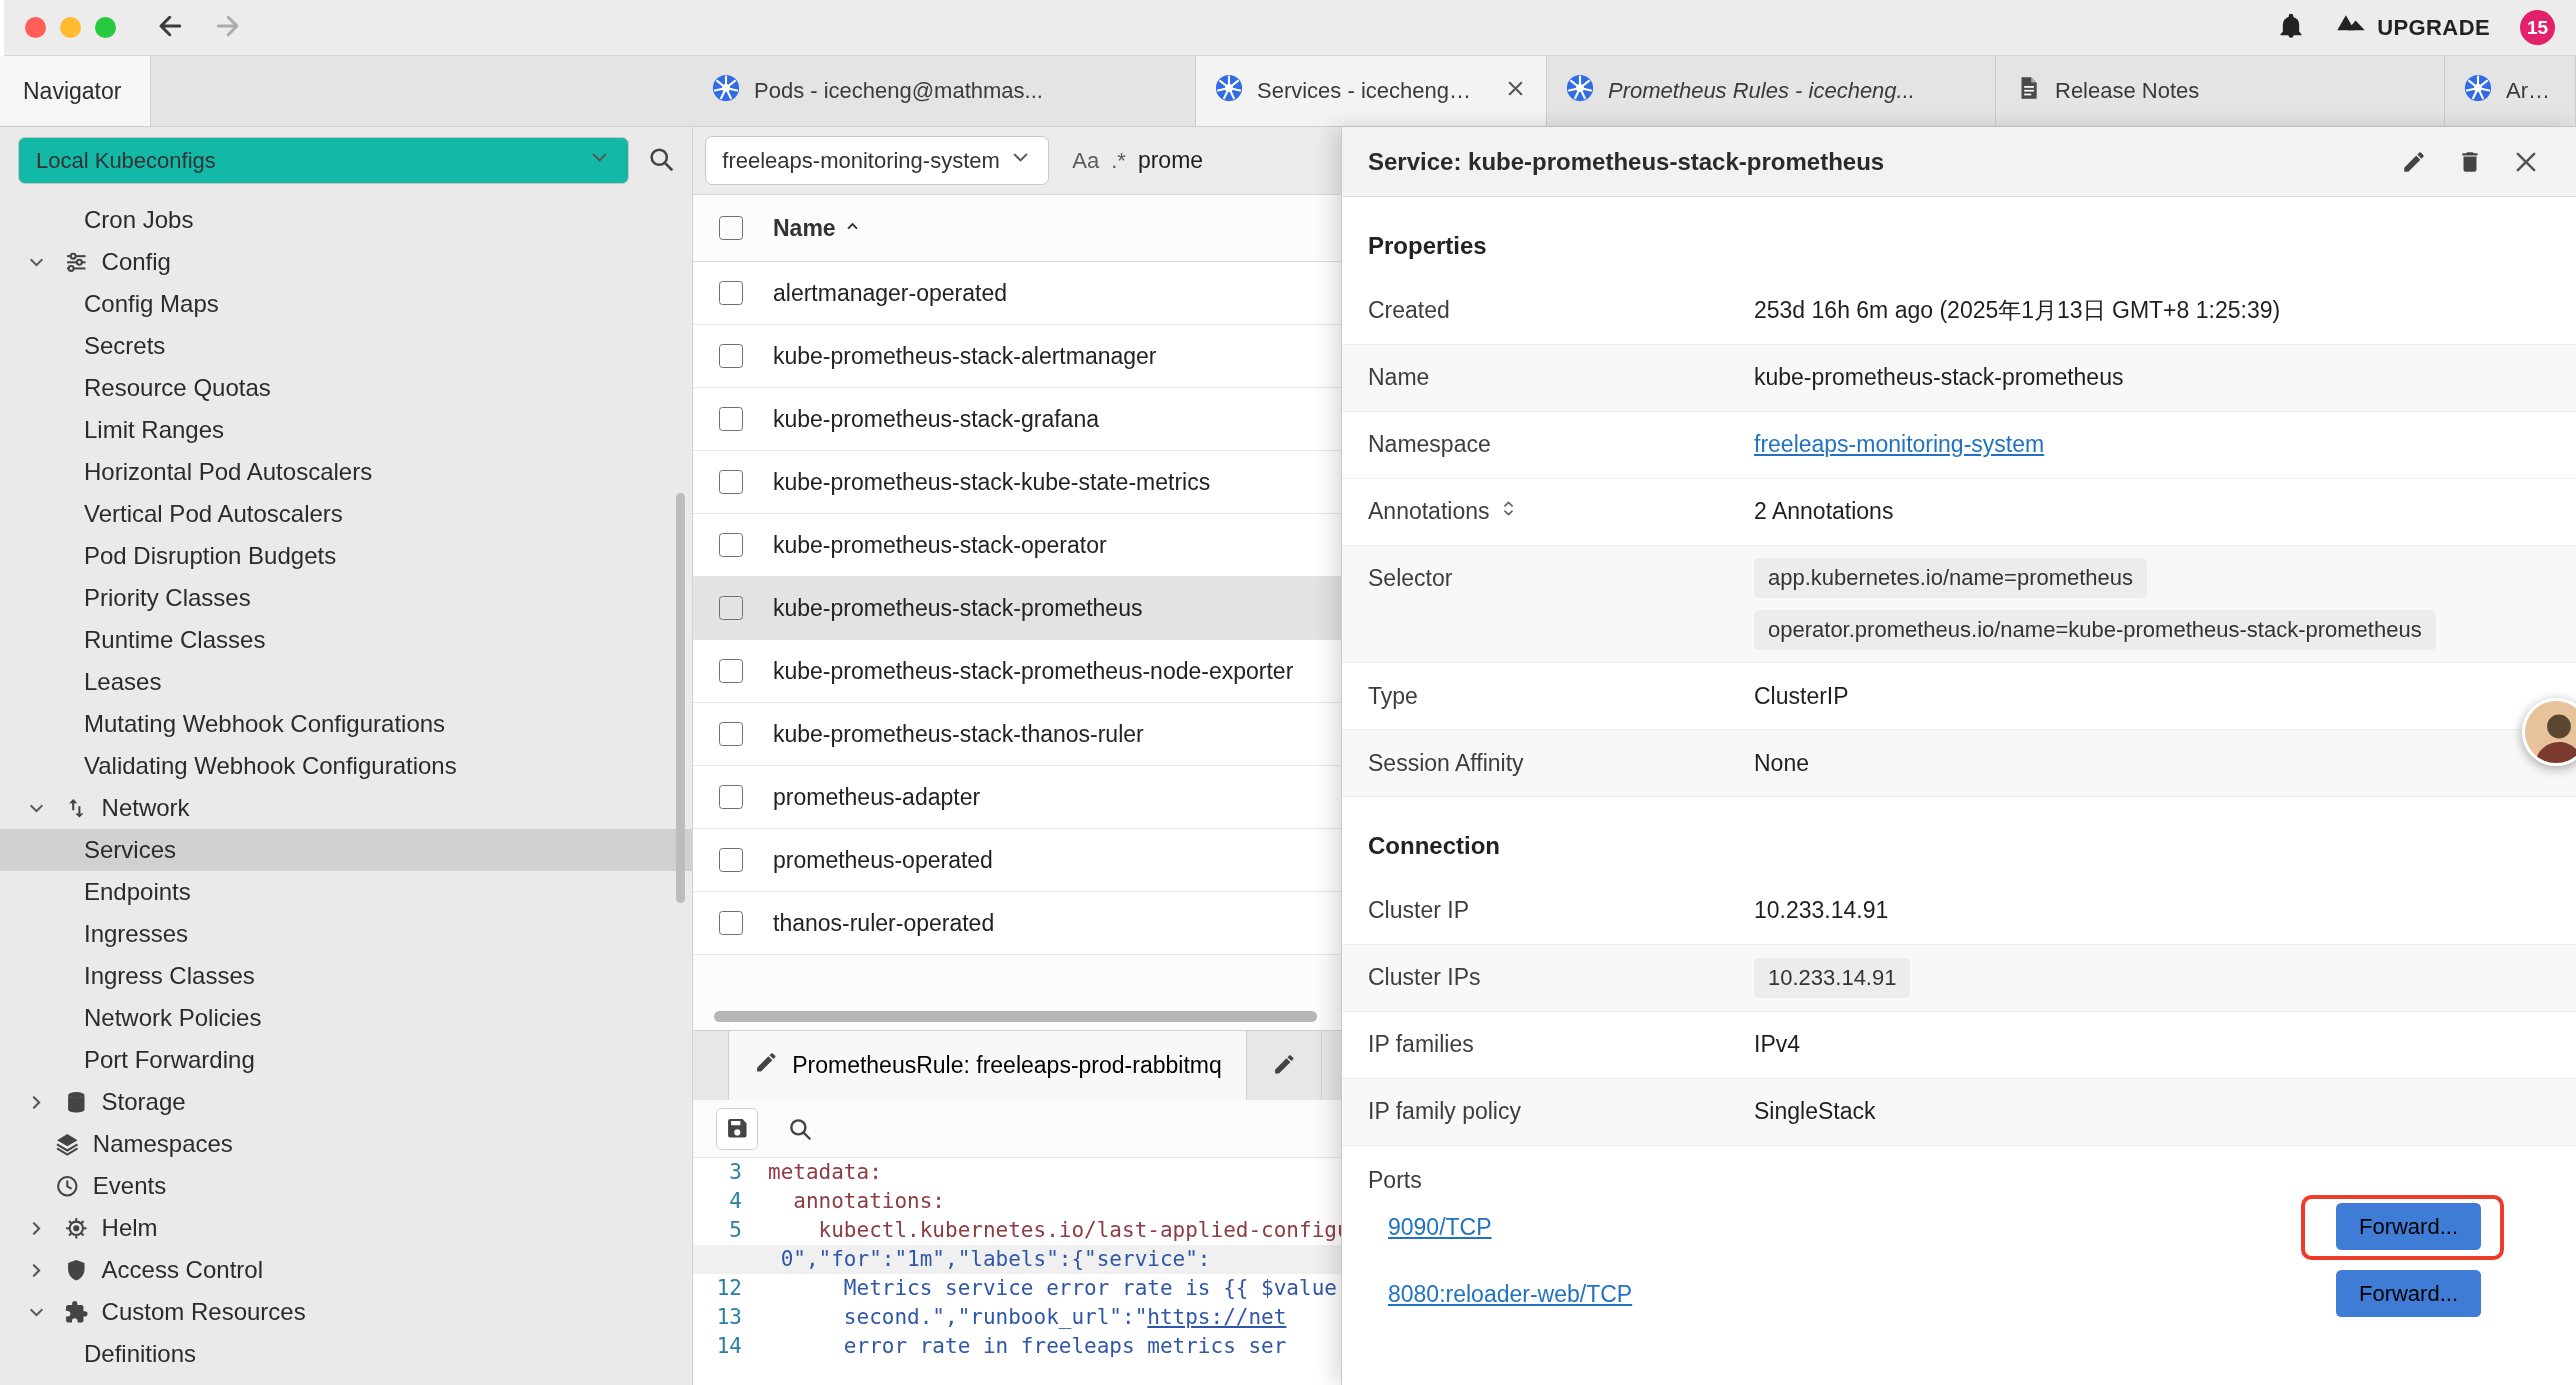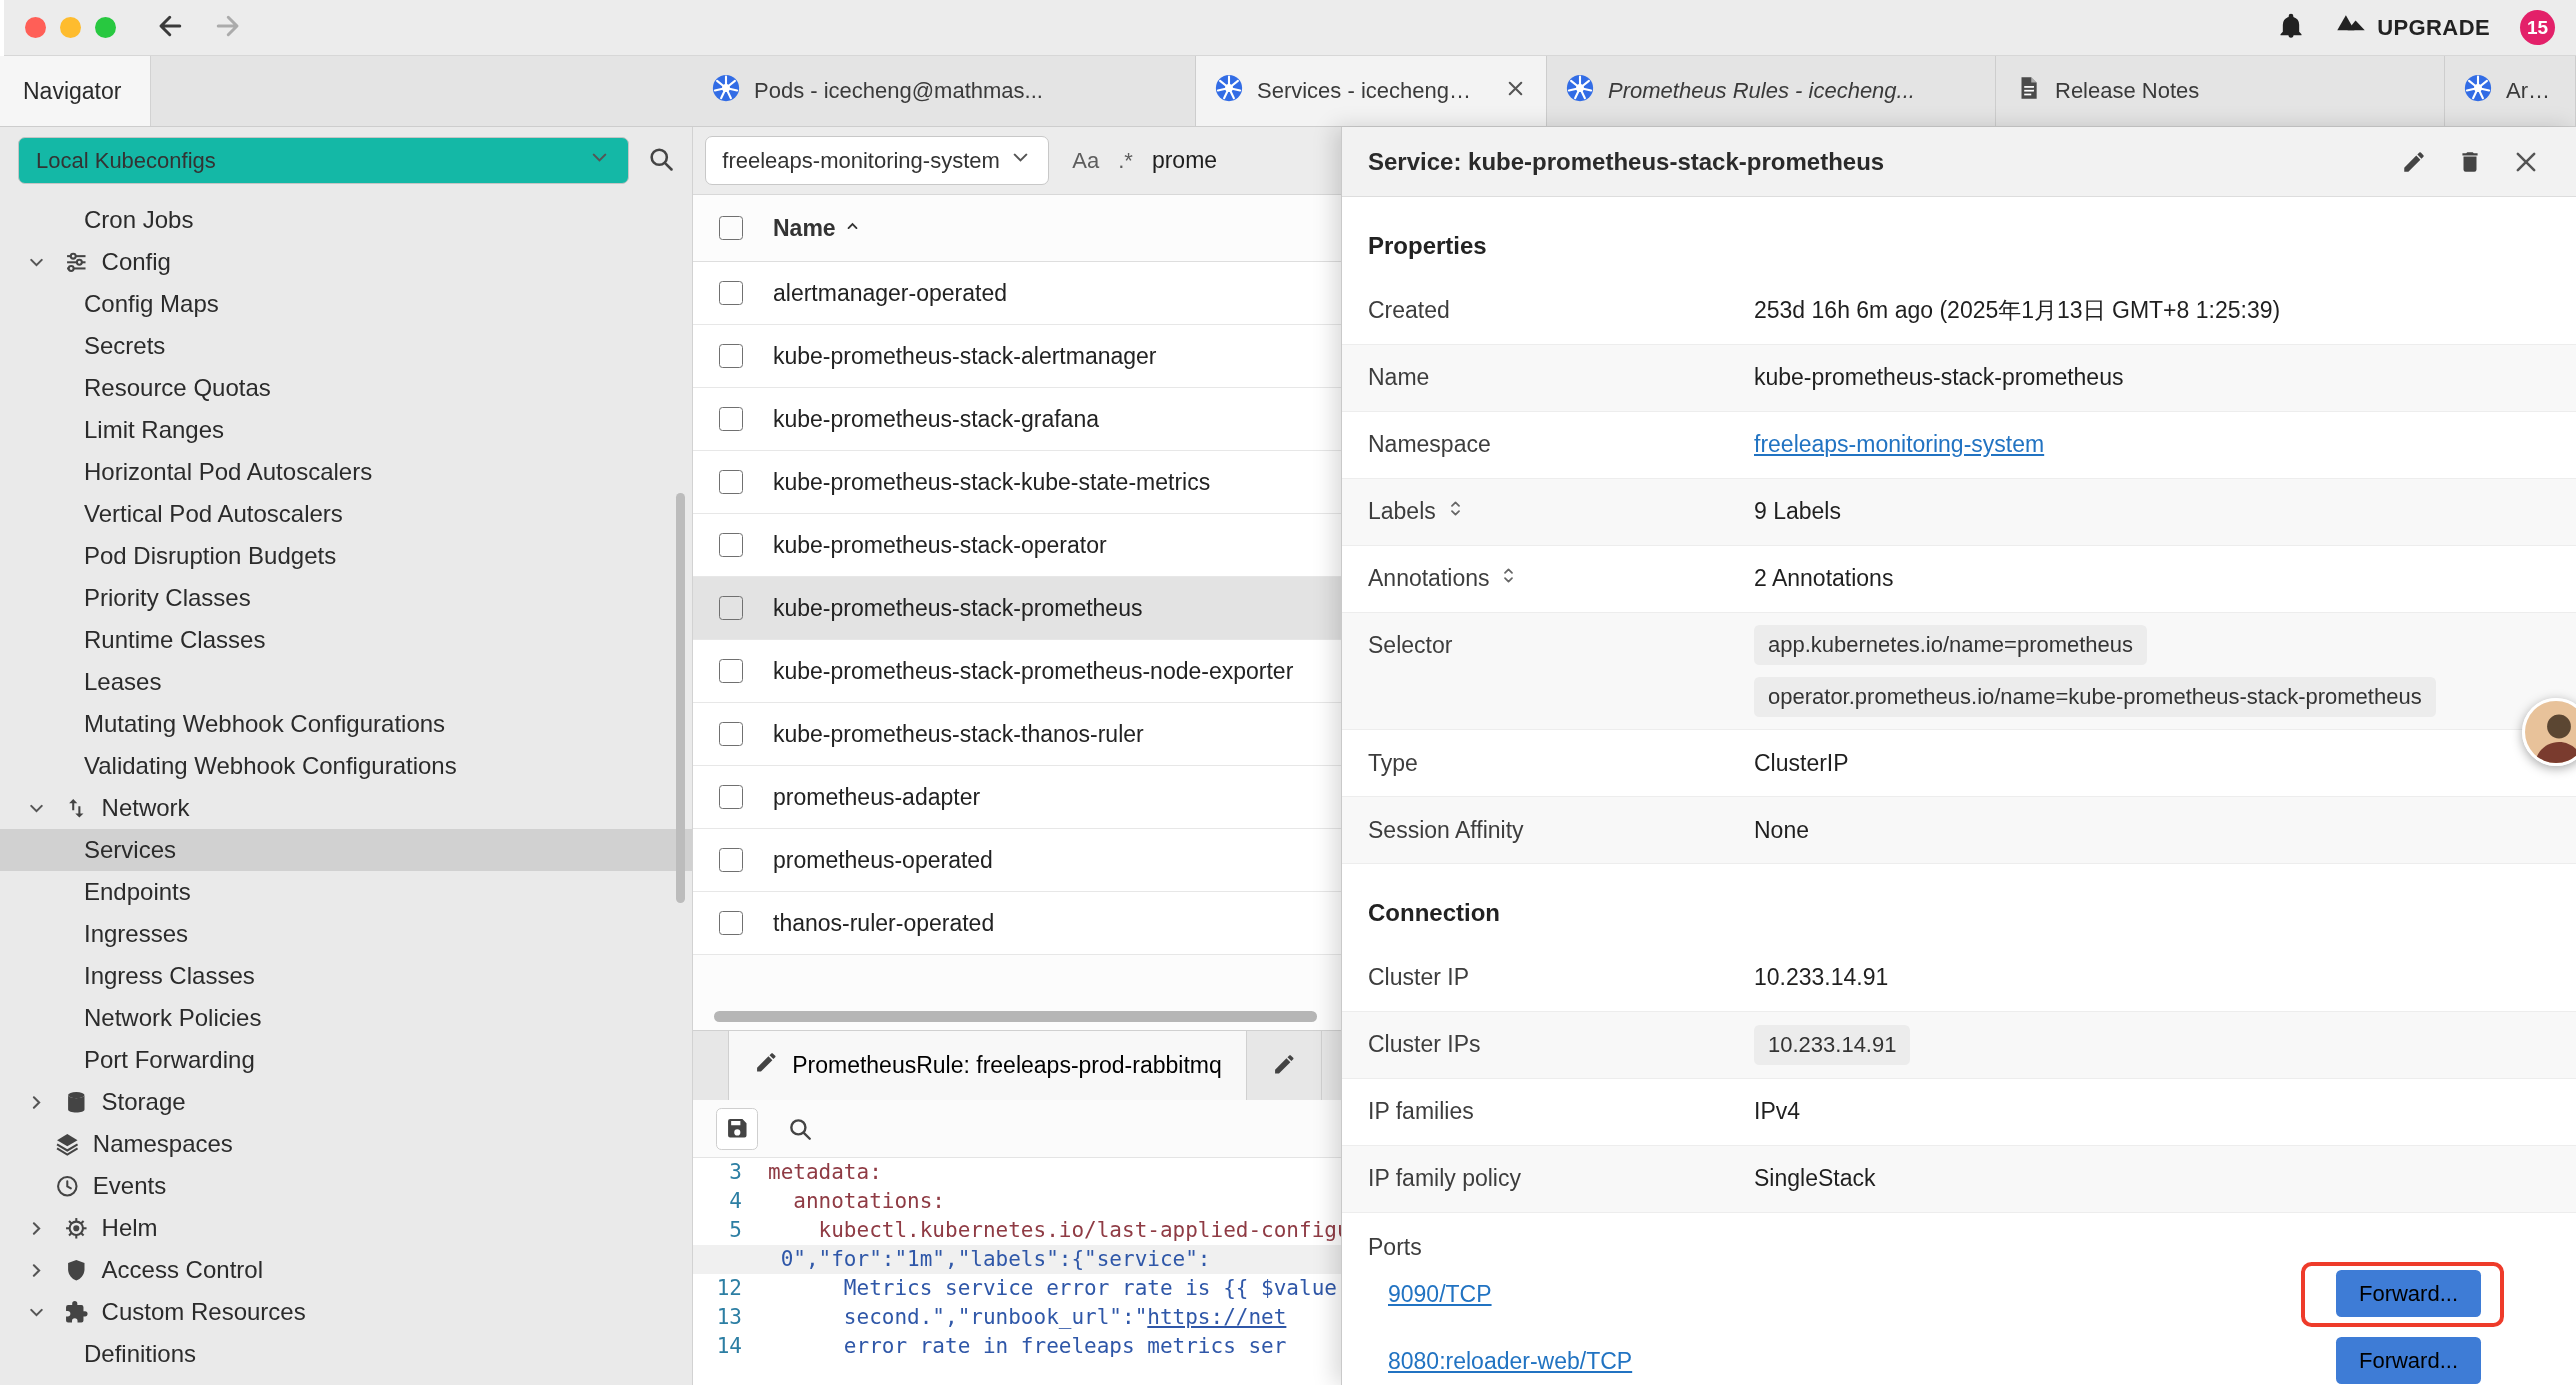--- a/index.html
+++ b/index.html
@@ -50,21 +50,21 @@
   .ticon { width:33px; display:flex; justify-content:center; align-items:center; }
   .sb-scroll { position:absolute; right:7px; top:366px; width:8.8px; height:410px; background:#bcbcbc; border-radius:4.4px; }
 
   
   .main { position:absolute; top:127px; left:693px; right:0; bottom:0; background:#fcfcfc; overflow:hidden; }
   .filterrow { height:68px; background:#ececec; border-bottom:0.9px solid #d8d8d8; display:flex;
                align-items:center; padding:0 12.3px; gap:23px; }
   .nsselect { width:344px; height:49px; background:#fff; border:0.9px solid #c8c8c8; border-radius:7px;
               display:flex; align-items:center; padding:0 16px; font-size:22px; color:#333; }
   .nsselect .ns-label { flex:1; overflow:hidden; white-space:nowrap; }
-  .searchbox { display:flex; align-items:center; gap:19px; font-size:22px; color:#5d5d5d; }
+  .searchbox { display:flex; align-items:center; gap:12px; font-size:22px; color:#5d5d5d; }
   .search-query { color:#1e1e1e; font-size:23px; }
   .thead { height:67px; display:flex; align-items:center; padding-left:26px; gap:30px;
            border-bottom:0.9px solid #dedede; font-size:23px; font-weight:700; color:#333; }
   .thname { display:flex; align-items:center; gap:7px; }
   .svc-row { height:63px; display:flex; align-items:center; padding-left:26px; gap:30px;
              border-bottom:0.9px solid #e7e7e7; font-size:23px; color:#222; background:#fff; white-space:nowrap; }
   .svc-row.selected { background:#e3e3e3; }
   .checkbox { width:24px; height:24px; border:1.8px solid #707070; border-radius:3.5px; background:transparent; flex:none; }
   .h-scroll { position:absolute; left:21px; top:884px; width:603px; height:10.5px; background:#b6b6b6; border-radius:5.3px; }
 
@@ -623,29 +623,20 @@
       <div class="drow alt">
         <div class="dlabel">Name</div>
         <div class="dvalue">kube-prometheus-stack-prometheus</div>
       </div>
       <div class="drow">
         <div class="dlabel">Namespace</div>
         <div class="dvalue">
             <span class="link">freeleaps-monitoring-system</span>
           </div>
       </div>
-      <div class="drow alt">
-        <div class="dlabel">
-          <span>Labels</span>
-          <span><svg viewBox="0 0 24 24" width="21" height="21" fill="none" stroke="#666" stroke-width="2" stroke-linecap="round" stroke-linejoin="round">
-                <path d="M8 9l4-4 4 4M8 15l4 4 4-4"></path>
-              </svg></span>
-        </div>
-        <div class="dvalue">9 Labels</div>
-      </div>
       <div class="drow">
         <div class="dlabel">
           <span>Annotations</span>
           <span><svg viewBox="0 0 24 24" width="21" height="21" fill="none" stroke="#666" stroke-width="2" stroke-linecap="round" stroke-linejoin="round">
                 <path d="M8 9l4-4 4 4M8 15l4 4 4-4"></path>
               </svg></span>
         </div>
         <div class="dvalue">2 Annotations</div>
       </div>
       <div class="drow alt">

